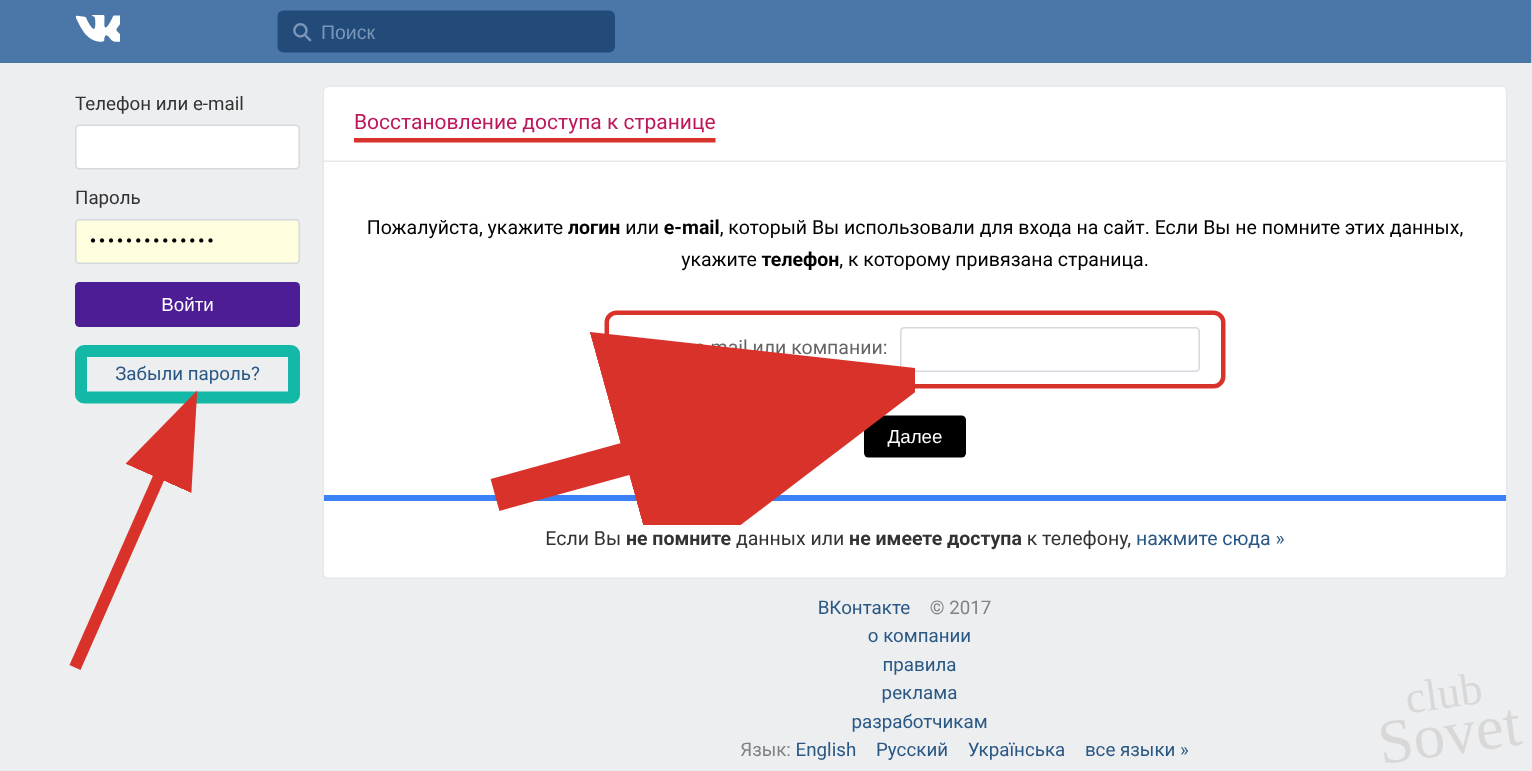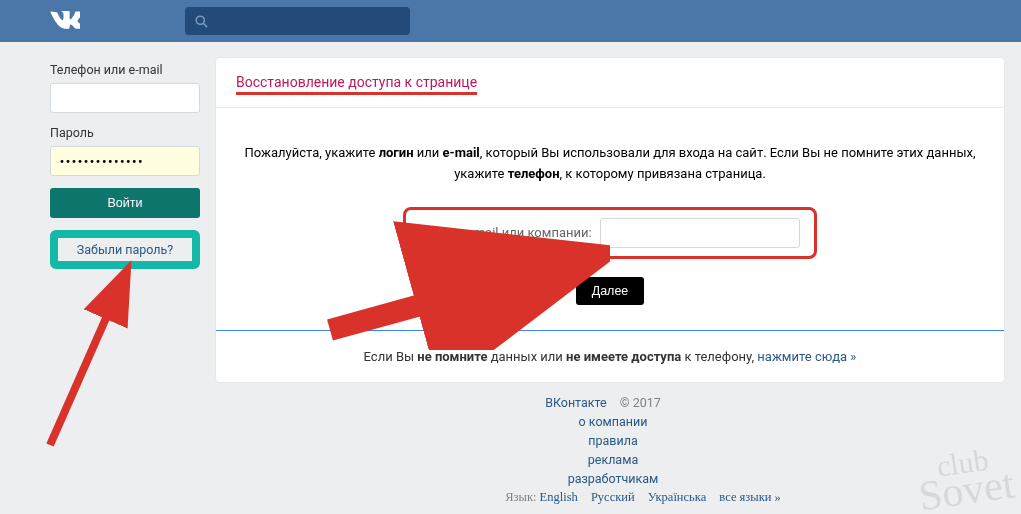--- a/index.html
+++ b/index.html
@@ -74,21 +74,21 @@
   }
   .pw-input {
     background: #ffffe0;
     font-family: monospace;
     letter-spacing: 0px;
     font-size: 10px;
   }
   .login-btn {
     width: 100%;
     height: 30px;
-    background: #0f766e;
+    background: #4c1d95;
     color: #fff;
     border: none;
     border-radius: 3px;
     font-size: 12.5px;
     cursor: pointer;
     margin-bottom: 12px;
   }
   .forgot-wrap {
     border: 8px solid #14b8a6;
     border-radius: 6px;
@@ -116,21 +116,21 @@
     font-size: 14px;
     font-weight: normal;
     color: #be185d;
     display: inline-block;
     border-bottom: 3px solid #d9322a;
     padding-bottom: 2px;
   }
   .main-body {
     padding: 35px 20px 25px 20px;
     text-align: center;
-    border-bottom: 1px solid #3b82f6;
+    border-bottom: 4px solid #3b82f6;
     position: relative;
   }
   .instr {
     font-size: 13px;
     line-height: 1.6;
     color: #000;
     margin-bottom: 22px;
   }
   .instr b { font-weight: bold; }
   .input-row-frame {
@@ -175,21 +175,21 @@
     font-size: 12.5px;
     color: #828282;
     display: flex;
     align-items: center;
     flex-wrap: wrap;
     gap: 4px;
     flex-direction: column;
   }
   .footer .group1 { margin-right: 30px; }
   .footer .flink { color: #2a5885; cursor: pointer; margin-right: 10px; }
-  .footer-right { margin-left: 60px; font-family: Liberation Serif, serif; }
+  .footer-right { margin-left: 60px; }
 
   .arrow {
     position: absolute;
     pointer-events: none;
   }
   .watermark {
     position: absolute;
     right: 8px;
     bottom: 8px;
     font-family: cursive;
@@ -211,20 +211,21 @@
         <path fill="#fff" d="M16.3 17.8h2c0 0 .6-.1.9-.4.3-.3.3-.9.3-.9s0-2.6 1.2-3c1.2-.4 2.7 2.5 4.3 3.7 1.2.8 2.1.6 2.1.6l4.3 0s2.2-.1 1.2-1.9c-.1-.1-.6-1.3-3.2-3.7-2.7-2.5-2.3-2.1.9-6.4 2-2.6 2.8-4.2 2.5-4.9-.2-.6-1.7-.5-1.7-.5l-4.8 0s-.4 0-.6.1c-.3.2-.4.5-.4.5s-.8 2-1.8 3.7c-2.1 3.6-3 3.8-3.3 3.6-.8-.5-.6-2.1-.6-3.3 0-3.6.5-5.1-1.1-5.5-.5-.1-.9-.2-2.3-.2-1.8 0-3.3 0-4.1.4-.6.3-1 .9-.7.9.4 0 1.2.2 1.6.8.5.8.5 2.6.5 2.6s.3 4.5-.7 5.1c-.7.4-1.7-.4-3.6-3.6-1-1.7-1.7-3.5-1.7-3.5s-.1-.4-.4-.5c-.3-.2-.8-.3-.8-.3L1.5.5s-.7 0-.9.3c-.2.3 0 .8 0 .8s3.5 8.2 7.5 12.3c3.6 3.8 7.7 3.9 7.7 3.9z"></path>
       </svg>
   </span>
   <div class="search-wrap">
     <span class="search-icon">
       <svg width="13" height="13" viewBox="0 0 16 16">
           <circle cx="6.5" cy="6.5" r="5" stroke="#7a97b7" stroke-width="2" fill="none"></circle>
           <line x1="10.5" y1="10.5" x2="15" y2="15" stroke="#7a97b7" stroke-width="2"></line>
         </svg>
     </span>
+    <input class="search-input" placeholder="Поиск" style="">
   </div>
 </div>
 
 <div class="container">
   <div class="sidebar">
     <label class="label">Телефон или e-mail</label>
     <input class="text-input" type="text" style="">
     <label class="label">Пароль</label>
     <input class="text-input pw-input" type="text" value="••••••••••••••" style="">
     <button class="login-btn">Войти</button>

